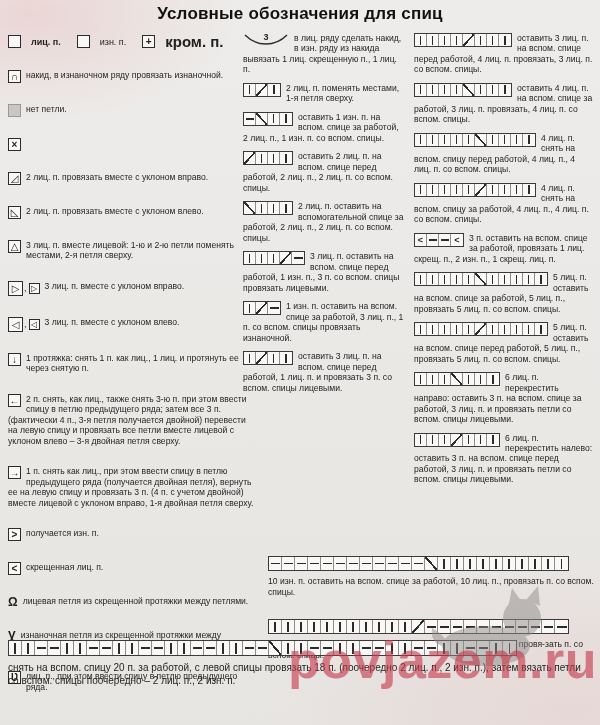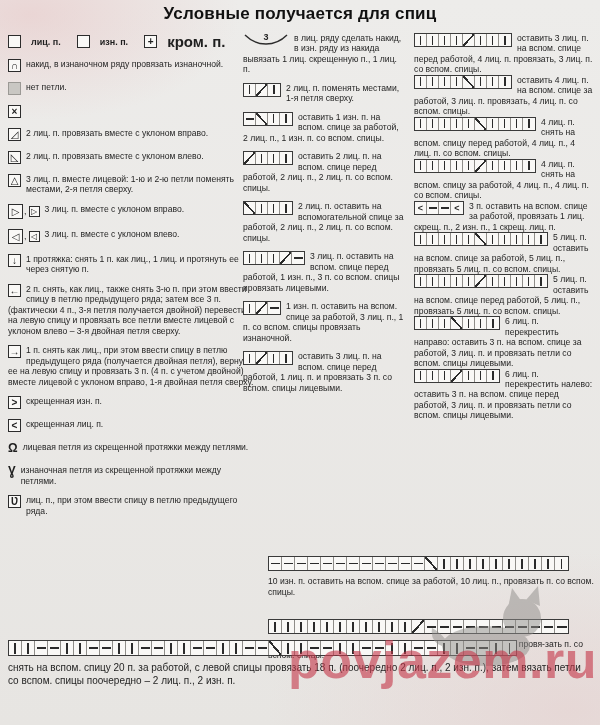--- a/index.html
+++ b/index.html
@@ -10,23 +10,23 @@
     background:
       radial-gradient(ellipse 300px 150px at 30px 15px, rgba(231,195,195,.55), transparent 70%),
       radial-gradient(ellipse 420px 220px at 570px 710px, rgba(229,199,199,.45), transparent 72%),
       linear-gradient(#edecea,#e7e5e2);
   }
   .title{
     position:absolute;left:0;top:4px;width:600px;text-align:center;
     font-size:17px;font-weight:bold;color:#111;margin:0;letter-spacing:.2px;
   }
   .col{position:absolute;display:flex;flex-direction:column;}
-  #col-left{left:8px;top:33px;width:246px;gap:9px;}
+  #col-left{left:8px;top:33px;width:246px;gap:20px;}
   #col-mid{left:243px;top:33px;width:162px;gap:8px;}
-  #col-right{left:414px;top:33px;width:180px;}
+  #col-right{left:414px;top:33px;width:180px;gap:8px;}
   .keyrow{display:flex;align-items:center;gap:6px;}
   .keyrow .pair{display:flex;align-items:center;gap:5px;margin-right:10px;}
   .item{font-size:8.6px;line-height:1.22;}
   .item .txt{display:inline;}
   .sym-wrap{float:left;margin:0 5px 1px 0;display:flex;align-items:center;}
   .box{
     display:inline-flex;width:13px;height:13px;box-sizing:border-box;
     border:1.4px solid #2c2c2c;background:#f9f8f6;
     align-items:center;justify-content:center;
     font-weight:bold;font-size:10px;line-height:11px;position:relative;flex:none;
@@ -56,35 +56,35 @@
     position:absolute;left:288px;top:630px;z-index:6;pointer-events:none;
     font-size:52px;font-weight:bold;letter-spacing:.5px;
     color:rgba(197,58,76,.62);white-space:nowrap;
   }
   .cat{position:absolute;left:428px;top:584px;z-index:5;opacity:.5;pointer-events:none;}
   .clearfix::after{content:"";display:block;clear:both;}
 </style>
 </head>
 <body>
 
-<h1 class="title">Условные получается для спиц</h1>
+<h1 class="title">Условные обозначения для спиц</h1>
 
 <div id="col-left" class="col">
   <div class="keyrow" id="key-row">
       <span class="pair">
         <span class="sym-wrap">
           <span class="box v"></span>
         </span>
         <span style="font-size: 9px; font-weight: bold;">лиц. п.</span>
       </span>
       <span class="pair">
         <span class="sym-wrap">
           <span class="box h"></span>
         </span>
-        <span style="font-size: 9px; font-weight: bold;">изн. п.</span>
+        <span style="font-size: 9px; font-weight: normal;">изн. п.</span>
       </span>
       <span class="pair">
         <span class="sym-wrap">
           <span class="box">+</span>
         </span>
         <span style="font-size: 15px; font-weight: bold;">кром. п.</span>
       </span>
     </div>
 <div class="item clearfix"><span class="sym-wrap">
         <span class="box">∩</span>
@@ -118,21 +118,21 @@
         <span class="box">↓</span>
       </span><span class="txt">1 протяжка: снять 1 п. как лиц., 1 лиц. и протянуть ее через снятую п.</span></div>
     <div class="item clearfix"><span class="sym-wrap">
         <span class="box">←</span>
       </span><span class="txt">2 п. снять, как лиц., также снять 3-ю п. при этом ввести спицу в петлю предыдущего ряда; затем все 3 п. (фактически 4 п., 3-я петля получается двойной) перевести на левую спицу и провязать все петли вместе лицевой с уклоном влево – 3-я двойная петля сверху.</span></div>
     <div class="item clearfix"><span class="sym-wrap">
         <span class="box">→</span>
       </span><span class="txt">1 п. снять как лиц., при этом ввести спицу в петлю предыдущего ряда (получается двойная петля), вернуть ее на левую спицу и провязать 3 п. (4 п. с учетом двойной) вместе лицевой с уклоном вправо, 1-я двойная петля сверху.</span></div>
     <div class="item clearfix"><span class="sym-wrap">
         <span class="box">&gt;</span>
-      </span><span class="txt">скрещенная изн. п.</span></div>
+      </span><span class="txt">получается изн. п.</span></div>
     <div class="item clearfix"><span class="sym-wrap">
         <span class="box">&lt;</span>
       </span><span class="txt">скрещенная лиц. п.</span></div>
     <div class="item clearfix"><span class="sym-wrap">
         <span class="bare">Ω</span>
       </span><span class="txt">лицевая петля из скрещенной протяжки между петлями.</span></div>
     <div class="item clearfix"><span class="sym-wrap">
         <span class="bare">Ɣ</span>
       </span><span class="txt">изнаночная петля из скрещенной протяжки между петлями.</span></div>
     <div class="item clearfix"><span class="sym-wrap">

